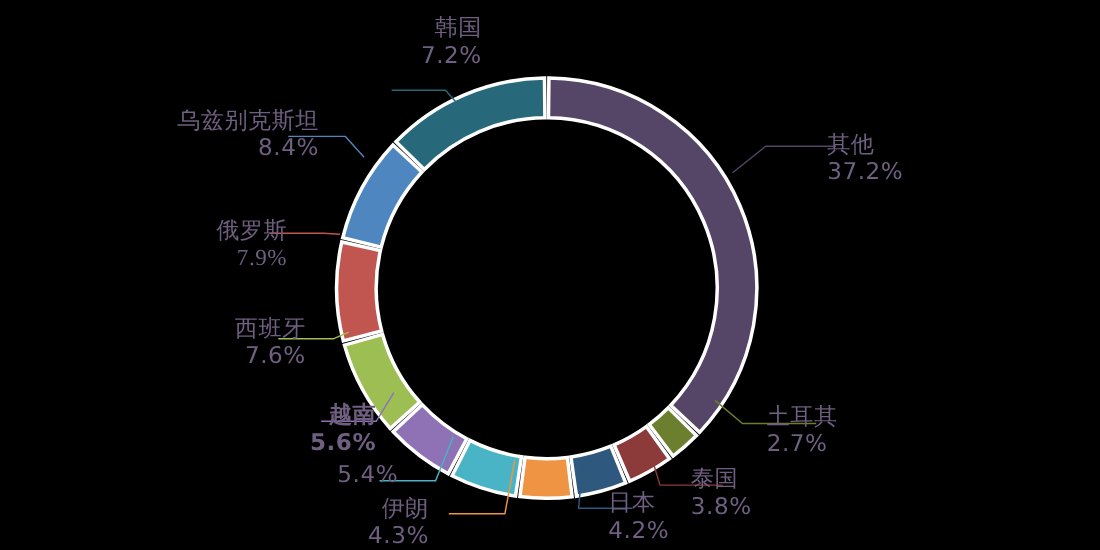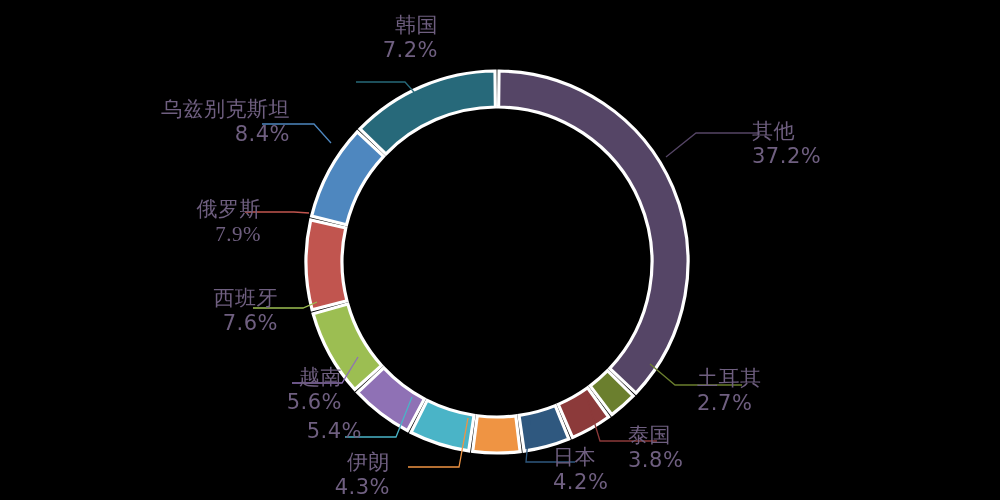--- a/index.html
+++ b/index.html
@@ -86,21 +86,21 @@
         <span class="nm">日本</span>
         <span class="pc">4.2%</span>
       </div>
       <div class="dlabel al-r" style="top: 450px; left: 0px; width: 390px;">
         <span class="nm">伊朗</span>
         <span class="pc">4.3%</span>
       </div>
       <div class="dlabel al-r" style="top: 419px; left: 0px; width: 362px;">
         <span class="pc">5.4%</span>
       </div>
-      <div class="dlabel al-r" style="top: 365px; left: 0px; width: 342px;">
+      <div class="dlabel al-r" style="top: 365px; left: 0px; width: 342px; font-weight: bold;">
         <span class="nm">越南</span>
         <span class="pc">5.6%</span>
       </div>
       <div class="dlabel al-r" style="top: 286px; left: 0px; width: 278px;">
         <span class="nm">西班牙</span>
         <span class="pc">7.6%</span>
       </div>
       <div class="dlabel al-r" style="top: 197px; left: 0px; width: 261px; font-family: Liberation Serif, serif;">
         <span class="nm">俄罗斯</span>
         <span class="pc">7.9%</span>

